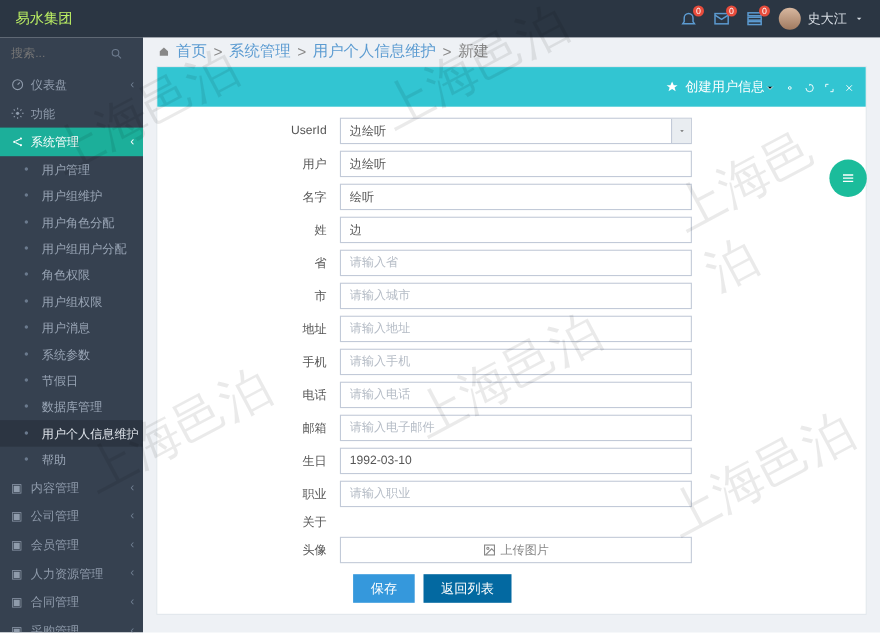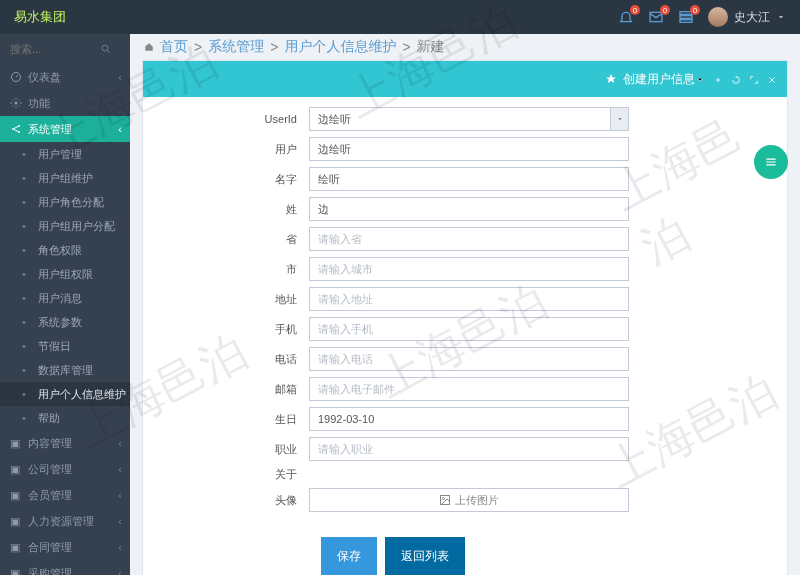--- a/index.html
+++ b/index.html
@@ -52,21 +52,21 @@
 .form-row .control { width:320px; }
 .form-row input[type=text], .form-row textarea, .form-row .select, .form-row .upload {
   width:100%; height:24px; border:1px solid #c2cad8; padding:0 8px; font-size:11px; color:#555; background:#fff;
 }
 .form-row input::placeholder, .form-row textarea::placeholder { color:#b5bcc6; }
 .form-row textarea { height:40px; padding:6px 8px; resize:none; font-family:inherit; }
 .form-row .select { display:flex; align-items:center; justify-content:space-between; color:#555; }
 .form-row .select .sel-arrow { width:18px; height:22px; margin-right:-8px; background:#e9edf1; border-left:1px solid #c2cad8; display:flex; align-items:center; justify-content:center; }
 .form-row .upload { display:flex; align-items:center; justify-content:center; color:#888; gap:4px; cursor:pointer;}
 .form-actions { padding-left:162px; margin-top:10px; display:flex; gap:8px; }
-.btn { height:38px; padding:0 16px; display:inline-flex; align-items:center; border:none; color:#fff; font-size:12px; cursor:pointer;margin-top:15px; }
+.btn { height:26px; padding:0 16px; display:inline-flex; align-items:center; border:none; color:#fff; font-size:12px; cursor:pointer; }
 .btn-primary { background:#3598dc; }
 .btn-default { background:#0369a1; }
 
 
 .fab { position:absolute; right:12px; top:145px; width:34px; height:34px; border-radius:50%; background:#1bbc9b; display:flex; align-items:center; justify-content:center; color:#fff; }
 .fab svg { width:14px; height:14px; }
 
 
 .wm { position:absolute; inset:0; pointer-events:none; opacity:.08; background-image:repeating-linear-gradient(0deg,transparent 0,transparent 1px); }
 .wm span { position:absolute; font-size:46px; color:#000; transform:rotate(-28deg); }

